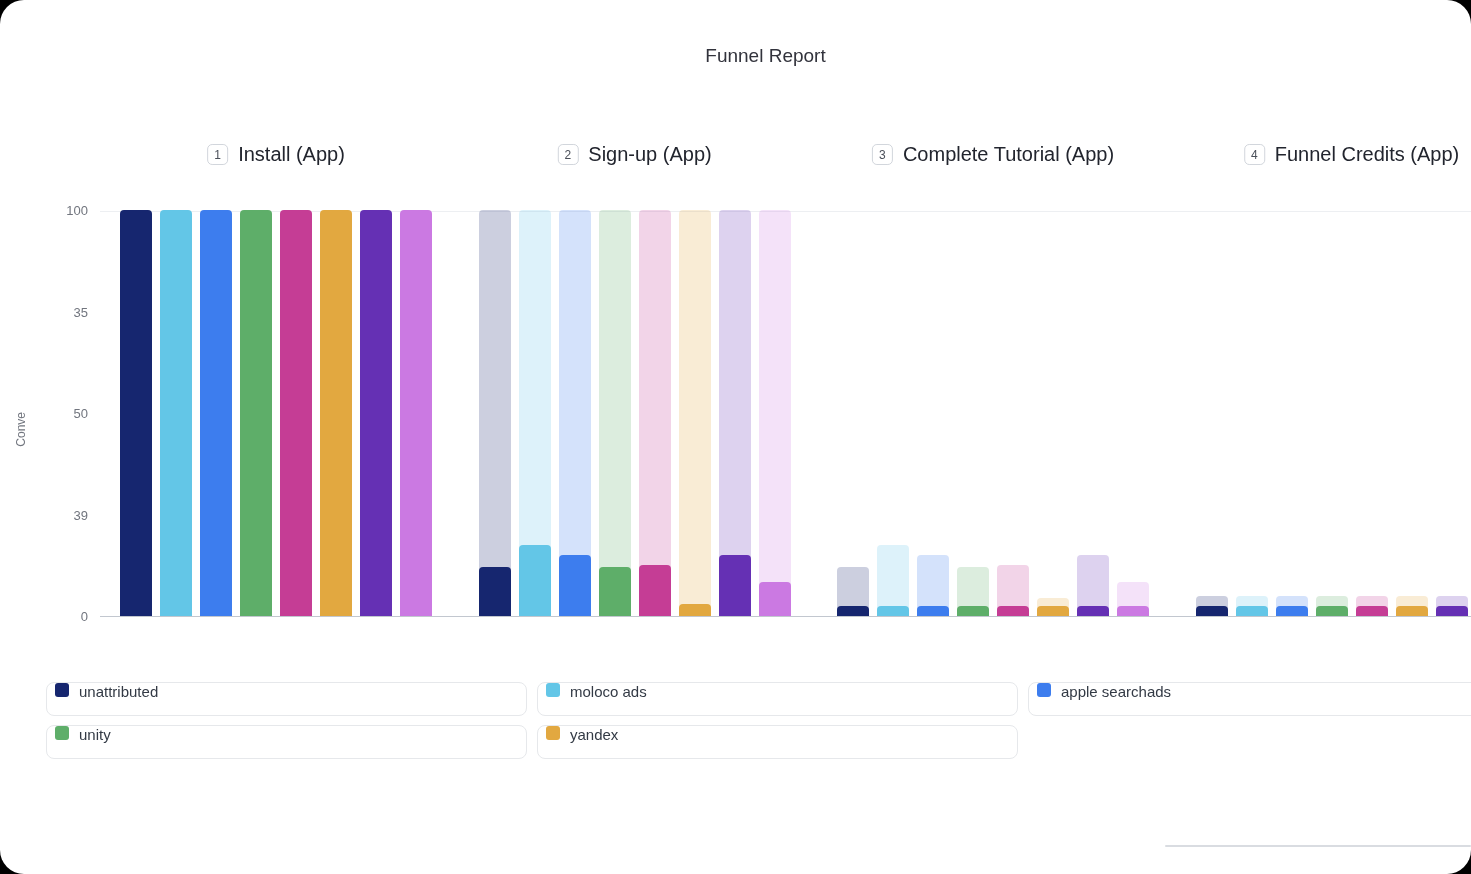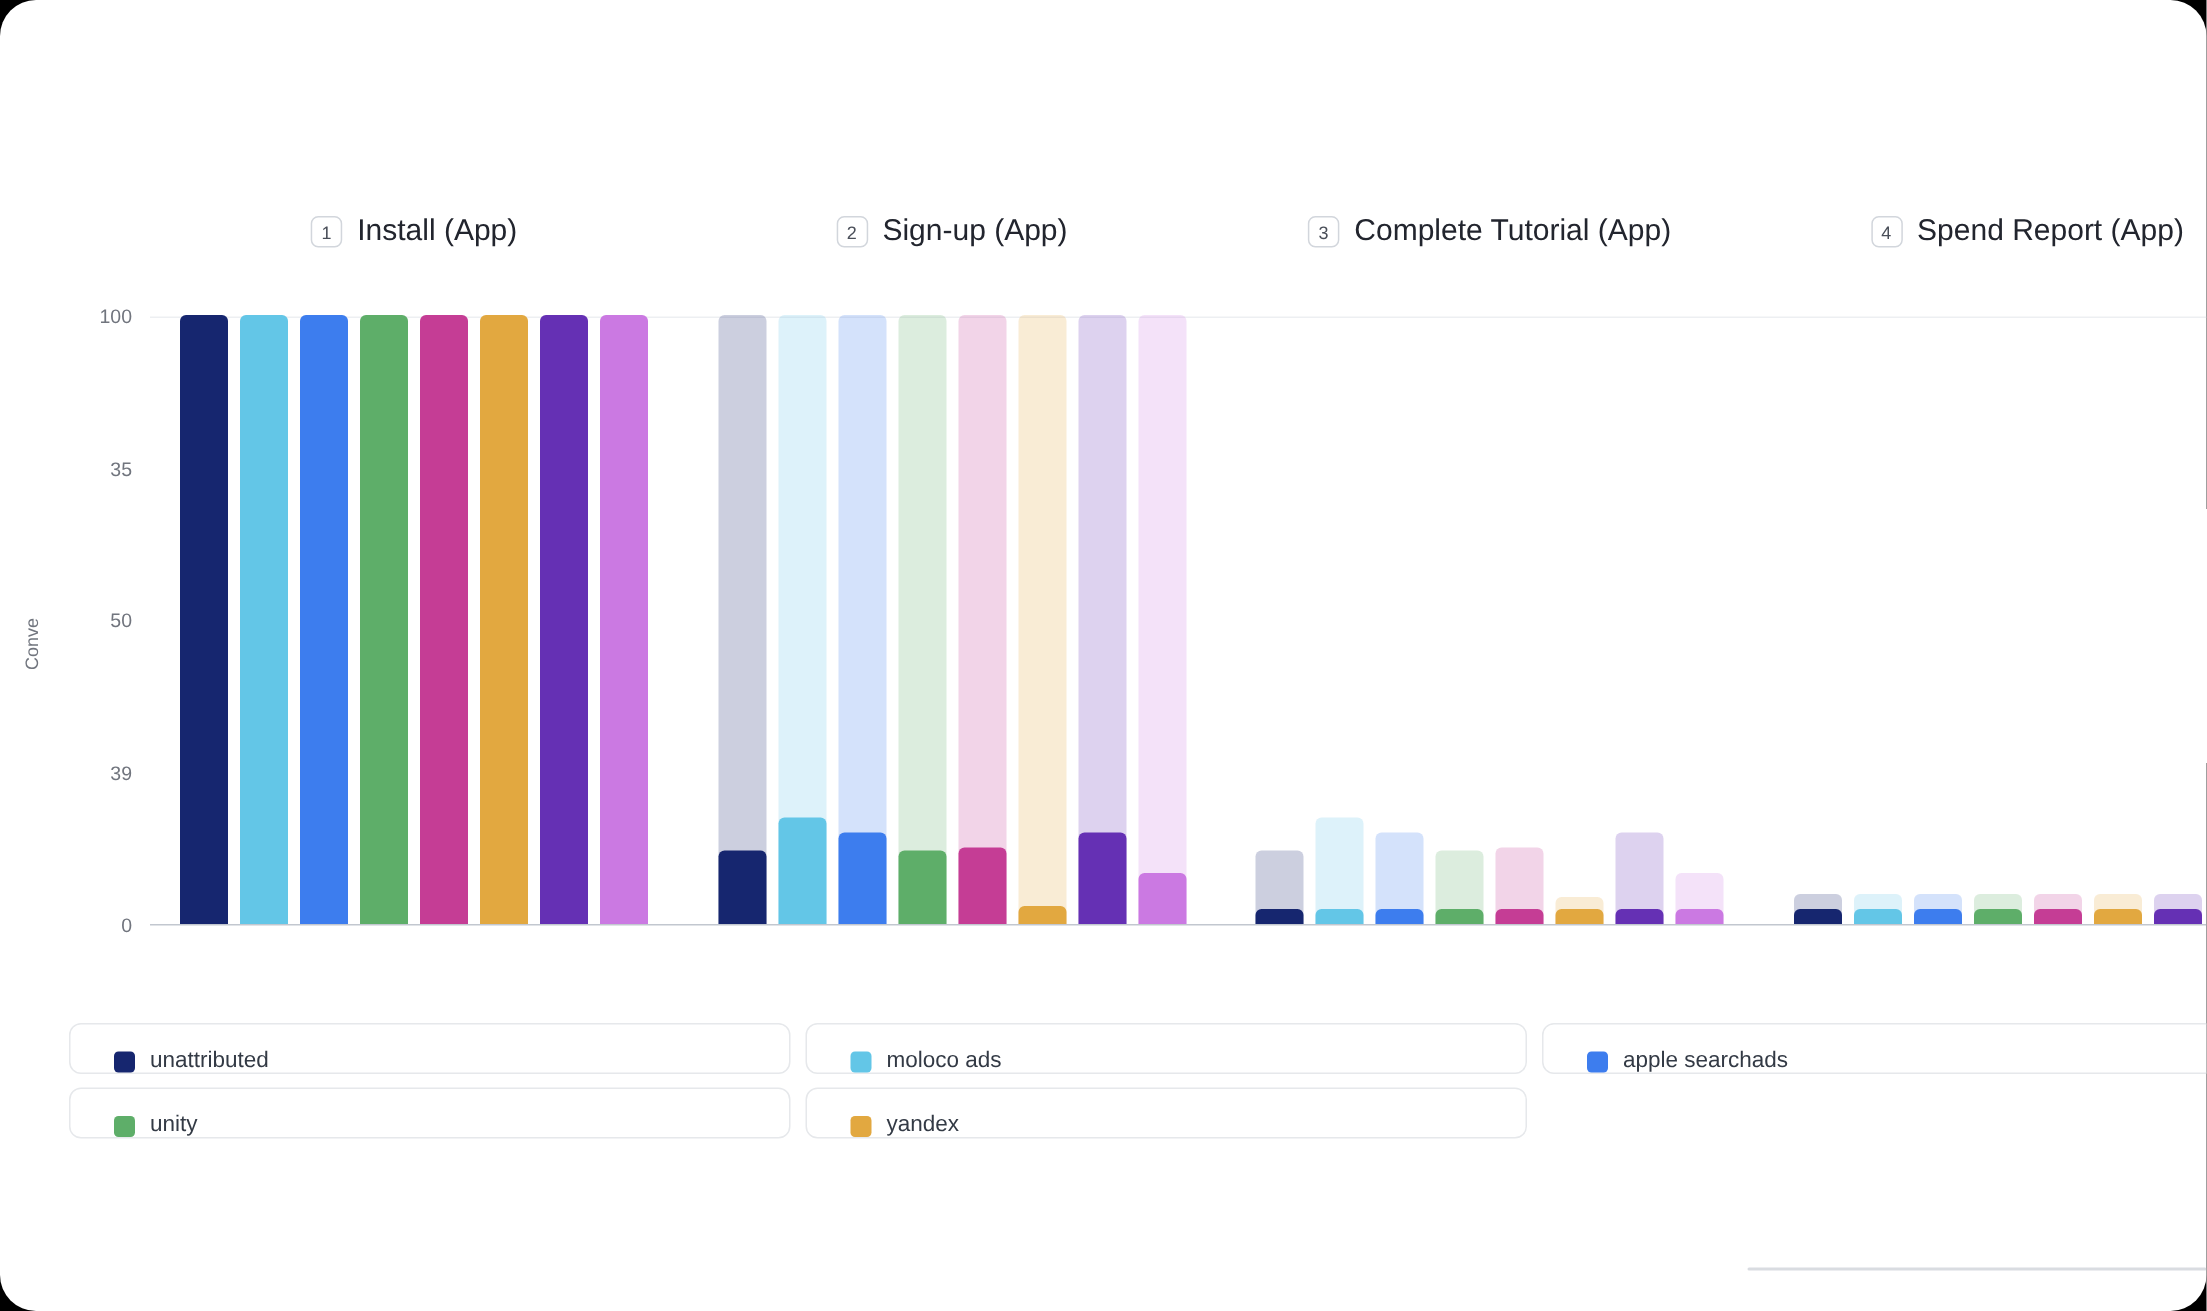--- a/index.html
+++ b/index.html
@@ -115,22 +115,22 @@
     grid-template-columns: 481px 481px 481px;
     column-gap: 10px;
     row-gap: 9px;
   }
   .legend-item {
     height: 34px;
     border: 1px solid #e6e8eb;
     border-radius: 8px;
     background: #fff;
     display: flex;
-    align-items: flex-end;
-    padding: 0 29px;
+    align-items: flex-start;
+    padding: 0 8px;
     cursor: pointer;
   }
   .legend-swatch {
     width: 14px;
     height: 14px;
     border-radius: 3px;
     flex: 0 0 auto;
   }
   .legend-label {
     margin-left: 10px;
@@ -144,20 +144,21 @@
     bottom: 27px;
     height: 2px;
     border-radius: 2px;
     background: #d9dce1;
   }
 </style>
 </head>
 <body>
 
 <div class="page">
+  <div class="title">Funnel Report</div>
 
   <div class="y-axis-title">Conve</div>
 
   <div id="y-axis">
       <div class="ytick" style="top: 609px;">0</div>
       <div class="ytick" style="top: 507.5px;">39</div>
       <div class="ytick" style="top: 406px;">50</div>
       <div class="ytick" style="top: 304.5px;">35</div>
       <div class="ytick" style="top: 203px;">100</div>
     </div>
@@ -170,21 +171,21 @@
       <div class="step-header" style="left: 634.5px;">
         <span class="step-num">2</span>
         <span class="step-label">Sign-up (App)</span>
       </div>
       <div class="step-header" style="left: 993px;">
         <span class="step-num">3</span>
         <span class="step-label">Complete Tutorial (App)</span>
       </div>
       <div class="step-header" style="left: 1351.5px;">
         <span class="step-num">4</span>
-        <span class="step-label">Spend Report (App)</span>
+        <span class="step-label">Funnel Credits (App)</span>
       </div>
     </div>
 
   <div class="plot">
     <div class="gridline-top"></div>
     <div id="groups">
         <div class="bar-group" style="left: 20px;">
           <div class="bar-cell">
             <div class="bar solid" style="height: 406px; background: rgb(22, 38, 111);"></div>
           </div>

